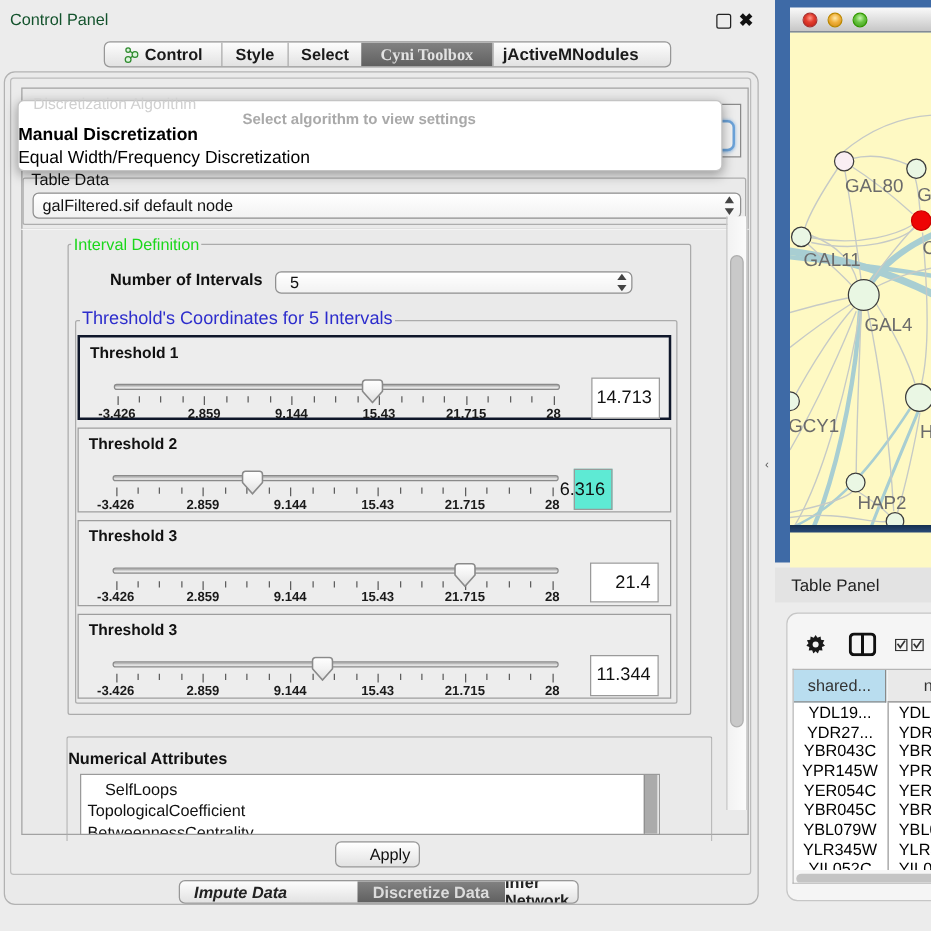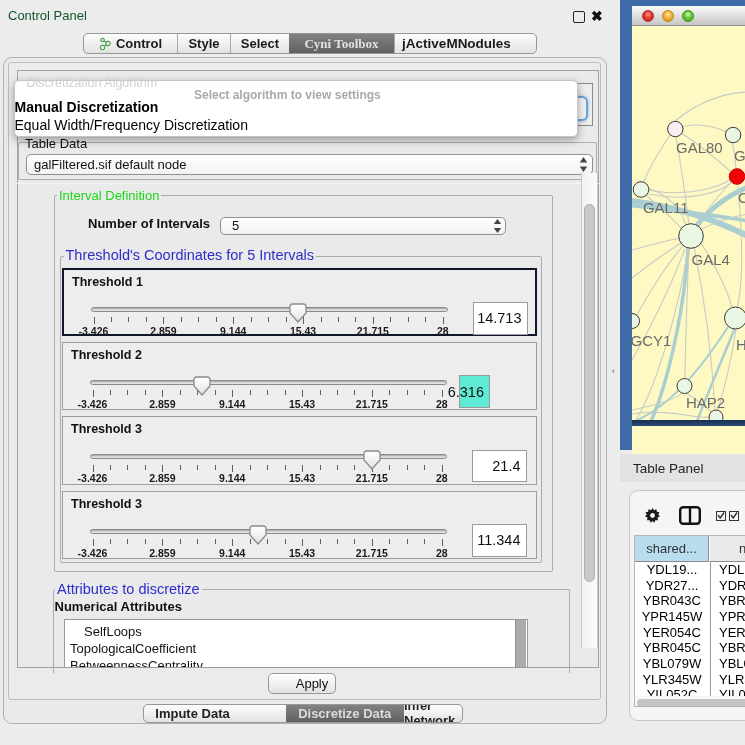--- a/index.html
+++ b/index.html
@@ -232,36 +232,35 @@
               <stop offset="0.5" stop-color="#f2f2f2"></stop>
               <stop offset="1" stop-color="#e0e0e0"></stop>
             </linearGradient>
           </defs>
         </svg>
         <div style="position:absolute;left:409px;top:32.5px;width:54.5px;height:32.5px;border:1px solid #9a9a9a;background:#fff;font-size:14.5px;color:#111;display:flex;align-items:center;justify-content:flex-end;padding-right:5px;">11.344</div>
       </div>
     </div>
 
   <div class="abs" style="left:53px;top:588.5px;width:517px;height:84.5px;border:1px solid #ababab;border-top-left-radius:2px;border-top-right-radius:2px;border-bottom:none;"></div>
-  <div class="abs" style="left:55px;top:580.5px;font-size:14.5px;color:#2d2dcc;background:#eaeaea;padding:0 2px;">Attributes to discretize</div>
   <div class="abs bold" style="left:54.5px;top:598.5px;font-size:13px;color:#111;">Numerical Attributes</div>
   <div class="abs" style="left:64px;top:619px;width:464px;height:49px;border:1px solid #9a9a9a;background:#fff;overflow:hidden;">
     <div style="position:absolute;left:19px;top:3.5px;font-size:13px;color:#111;">SelfLoops</div>
     <div style="position:absolute;left:5px;top:20.5px;font-size:13px;color:#111;">TopologicalCoefficient</div>
     <div style="position:absolute;left:5px;top:37.5px;font-size:13px;color:#111;">BetweennessCentrality</div>
     <div style="position:absolute;right:1px;top:0;width:11px;height:49px;background:#ababab;border-left:1px solid #909090;"></div>
   </div>
 
   <div class="abs" style="left:581px;top:173px;width:17px;height:475px;background:linear-gradient(90deg,#f2f2f2,#fbfbfb);border-left:1px solid #c9c9c9;border-right:1px solid #c9c9c9;"></div>
   <div class="abs" style="left:584px;top:204px;width:11px;height:378px;background:#c9c9c9;border:1px solid #aeaeae;border-radius:6px;"></div>
 
   <div class="abs" style="left:268px;top:672.5px;width:68px;height:21px;border:1px solid #979797;border-radius:5px;background:linear-gradient(#ffffff,#e2e2e2);display:flex;align-items:center;justify-content:center;font-size:13px;color:#111;padding-left:20px;">Apply</div>
 
   <div class="abs" style="left:142.5px;top:703.5px;width:320.5px;height:19.5px;border:1px solid #979797;border-radius:5px;background:linear-gradient(#fdfdfd,#e2e2e2);display:flex;overflow:hidden;font-weight:bold;">
-    <div style="width:98px;display:flex;align-items:center;justify-content:center;font-size:13px;color:#222;">Impute Data</div>
+    <div style="width:98px;display:flex;align-items:center;justify-content:center;font-size:13px;color:#222;font-style:italic;">Impute Data</div>
     <div style="width:118.5px;display:flex;align-items:center;justify-content:center;font-size:13px;color:#dcdcdc;background:linear-gradient(#828282,#606060);margin-left:44px;">Discretize Data</div>
     <div style="flex:1;display:flex;align-items:center;justify-content:center;font-size:13px;color:#222;">Infer Network</div>
   </div>
 </div>
 
 <div class="abs" style="left:14px;top:80px;width:564px;height:57px;background:#fff;border:1px solid #c4c4c4;border-radius:5px;box-shadow:0 3px 9px rgba(0,0,0,0.35);"></div>
 <div class="abs" style="left:26.5px;top:76px;font-size:12.5px;color:#d0d0d0;">Discretization Algorithm</div>
 <div class="abs bold" style="left:194px;top:88px;font-size:12px;color:#a9a9a9;">Select algorithm to view settings</div>
 <div class="abs bold" style="left:14.5px;top:99px;font-size:14px;color:#000;">Manual Discretization</div>
 <div class="abs" style="left:14.5px;top:117px;font-size:14px;color:#000;">Equal Width/Frequency Discretization</div>

